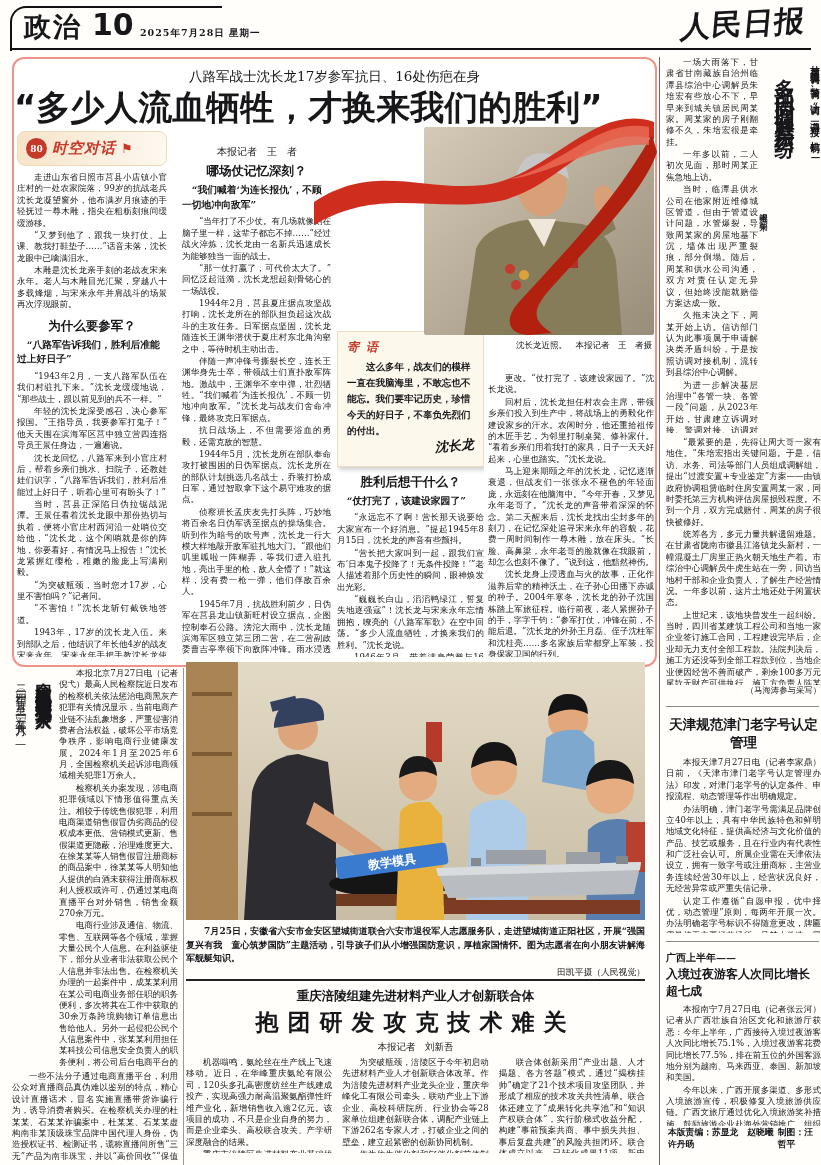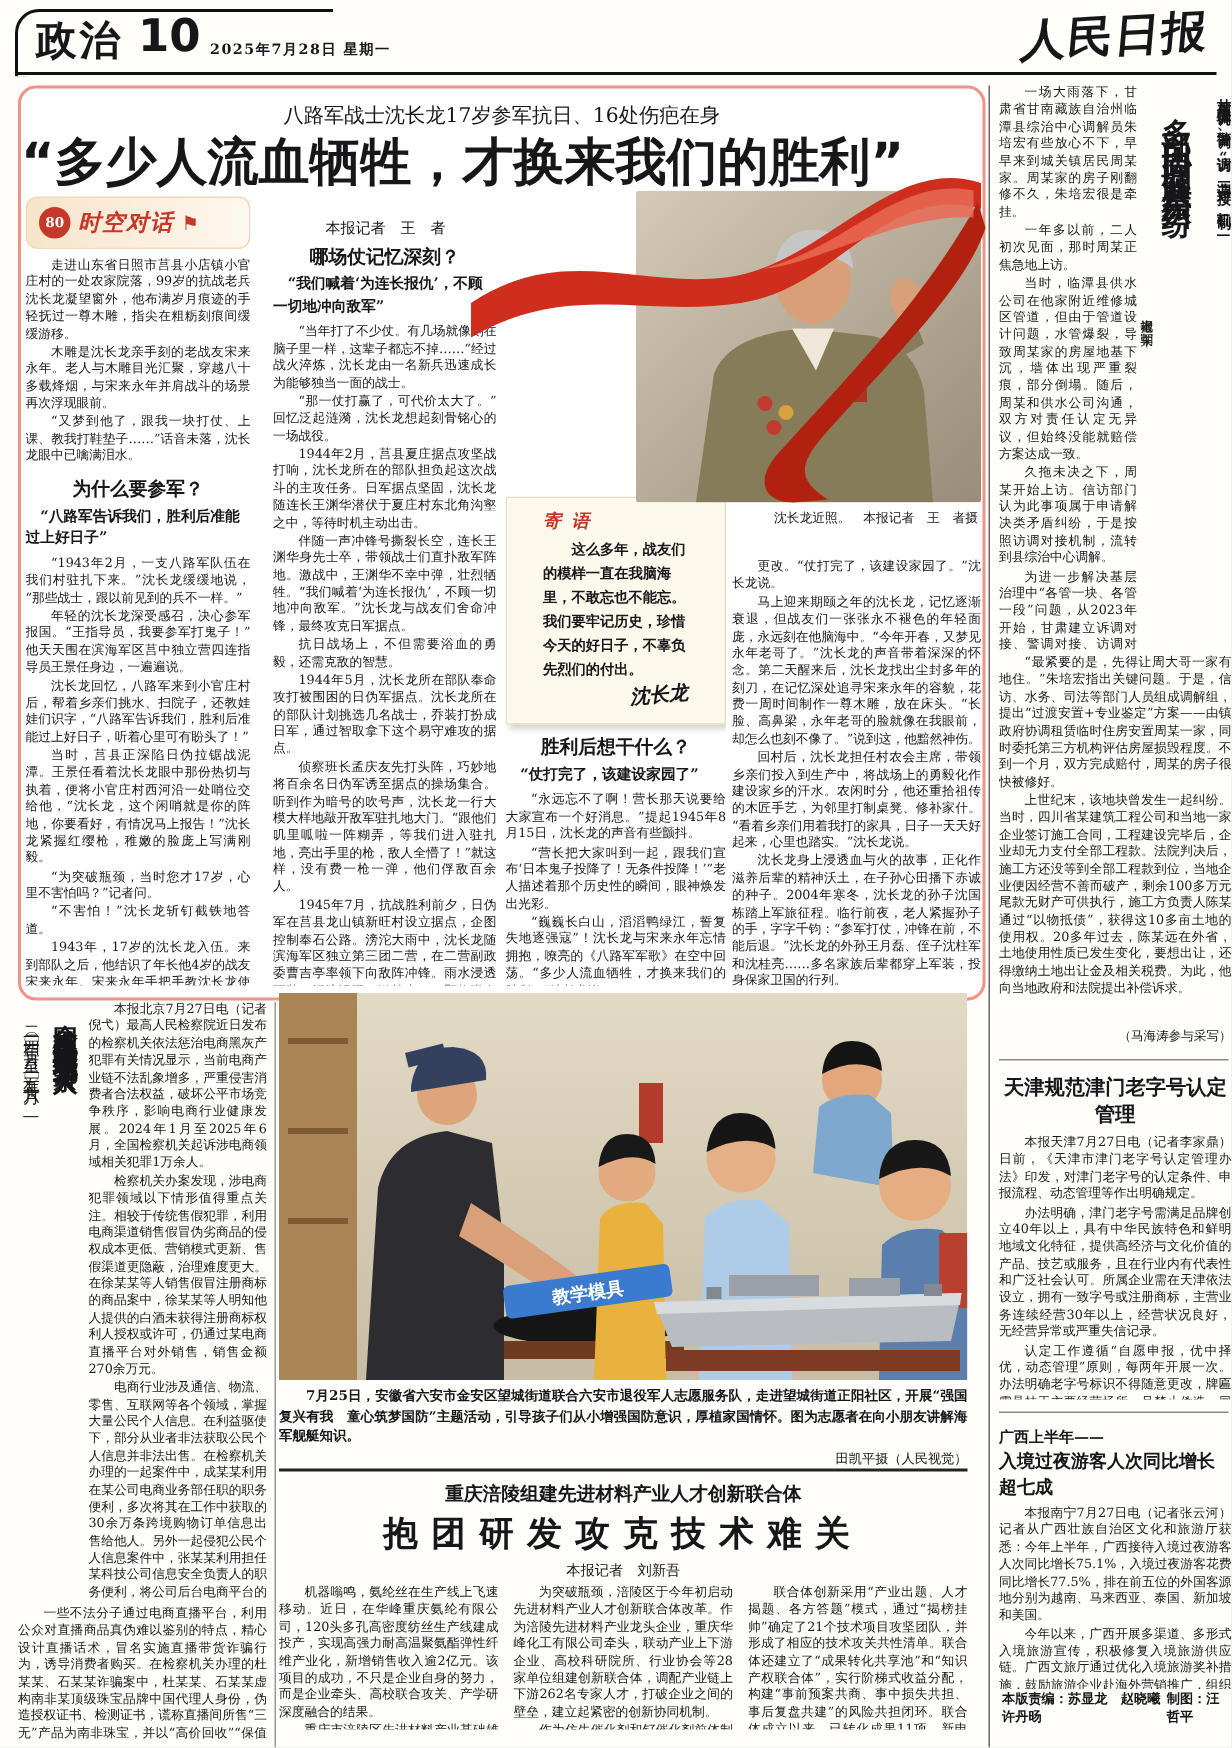--- a/index.html
+++ b/index.html
@@ -31,21 +31,21 @@
   .badge{display:flex;align-items:center;gap:5px;background:linear-gradient(90deg,#f7e4c9,#fdf8f0);
       border:1px solid #eed9b8;border-radius:8px;height:33px;padding:0 8px;margin:2px 0 6px 0;}
   .badge-roundel{width:21px;height:21px;border-radius:50%;background:#c5392b;color:#fff;font-size:9px;
       font-weight:bold;display:flex;align-items:center;justify-content:center;flex:0 0 auto;}
   .badge-label{font-size:15px;font-weight:bold;color:#c5392b;font-style:italic;letter-spacing:1px;
       font-family:"DejaVu Sans","Liberation Sans",sans-serif;}
   .badge-flag{color:#c5392b;font-size:13px;}
   .portrait{position:absolute;left:410px;top:68px;width:230px;height:208px;z-index:2;border-radius:2px;overflow:hidden;}
   .scarf{position:absolute;left:300px;top:48px;width:345px;height:260px;z-index:3;pointer-events:none;}
   .portrait-cap{position:absolute;left:436px;top:281px;width:202px;text-align:right;font-size:8.5px;z-index:4;}
-  .note{background:#fdf8ec;border:1px solid #eadfc6;box-shadow:2px 3px 4px rgba(0,0,0,.18);padding:7px 24px;}
+  .note{background:#fdf8ec;border:1px solid #eadfc6;box-shadow:2px 3px 4px rgba(0,0,0,.18);padding:7px 9px;}
   .note-label{color:#c5392b;font-weight:bold;font-size:12px;letter-spacing:7px;font-style:italic;margin-bottom:3px;}
   .note-text{font-size:9.5px;line-height:1.68;font-weight:bold;text-indent:2em;margin:0;}
   .note-sign{text-align:right;font-size:13px;font-style:italic;font-weight:bold;transform:rotate(-5deg);margin-top:2px;}
   
   .proc{position:absolute;left:12px;top:668px;width:172px;height:497px;border-right:1px solid #999;
       padding-right:5px;box-sizing:border-box;}
   .proc-top{display:flex;height:398px;gap:5px;overflow:hidden;}
   .proc-kicker{writing-mode:vertical-rl;text-orientation:upright;font-size:11px;letter-spacing:3px;padding-top:8px;}
   .proc-head{writing-mode:vertical-rl;text-orientation:upright;font-size:16.5px;font-weight:bold;letter-spacing:1.5px;
       font-family:"DejaVu Sans","Liberation Sans",sans-serif;padding-top:2px;}
@@ -131,22 +131,22 @@
     </div>
     <div class="portrait-cap">沈长龙近照。　本报记者　王　者摄</div>
 
     <div class="col" style="left:3px;top:70px;width:150px;height:528px;">
       <div class="badge">
         <span class="badge-roundel">80</span>
         <span class="badge-label">时空对话</span>
         <span class="badge-flag">⚑</span>
       </div>
       <p class="body">走进山东省日照市莒县小店镇小官庄村的一处农家院落，99岁的抗战老兵沈长龙凝望窗外，他布满岁月痕迹的手轻抚过一尊木雕，指尖在粗粝刻痕间缓缓游移。</p>
+      <p class="body">“又梦到他了，跟我一块打仗、上课、教我打鞋垫子……”话音未落，沈长龙眼中已噙满泪水。</p>
       <p class="body">木雕是沈长龙亲手刻的老战友宋来永年。老人与木雕目光汇聚，穿越八十多载烽烟，与宋来永年并肩战斗的场景再次浮现眼前。</p>
-      <p class="body">“又梦到他了，跟我一块打仗、上课、教我打鞋垫子……”话音未落，沈长龙眼中已噙满泪水。</p>
       <div class="subhead">为什么要参军？</div>
       <div class="lede-quote">“八路军告诉我们，胜利后准能过上好日子”</div>
       <p class="body">“1943年2月，一支八路军队伍在我们村驻扎下来。”沈长龙缓缓地说，“那些战士，跟以前见到的兵不一样。”</p>
       <p class="body">年轻的沈长龙深受感召，决心参军报国。“王指导员，我要参军打鬼子！”他天天围在滨海军区莒中独立营四连指导员王景任身边，一遍遍说。</p>
       <p class="body">沈长龙回忆，八路军来到小官庄村后，帮着乡亲们挑水、扫院子，还教娃娃们识字，“八路军告诉我们，胜利后准能过上好日子，听着心里可有盼头了！”</p>
       <p class="body">当时，莒县正深陷日伪拉锯战泥潭。王景任看着沈长龙眼中那份热切与执着，便将小官庄村西河沿一处哨位交给他，“沈长龙，这个闲哨就是你的阵地，你要看好，有情况马上报告！”沈长龙紧握红缨枪，稚嫩的脸庞上写满刚毅。</p>
       <p class="body">“为突破瓶颈，当时您才17岁，心里不害怕吗？”记者问。</p>
       <p class="body">“不害怕！”沈长龙斩钉截铁地答道。</p>
       <p class="body">1943年，17岁的沈长龙入伍。来到部队之后，他结识了年长他4岁的战友宋来永年。宋来永年手把手教沈长龙使用手枪、打鞋垫子，还跟他分享老家的趣闻。渐渐地，两人成为好朋友，约定并肩战斗，一起赶走侵略者。</p>
 
@@ -175,22 +175,22 @@
       <div class="subhead">胜利后想干什么？</div>
       <div class="lede-quote">“仗打完了，该建设家园了”</div>
       <p class="body">“永远忘不了啊！营长那天说要给大家宣布一个好消息。”提起1945年8月15日，沈长龙的声音有些颤抖。</p>
       <p class="body">“营长把大家叫到一起，跟我们宣布‘日本鬼子投降了！无条件投降！’”老人描述着那个历史性的瞬间，眼神焕发出光彩。</p>
       <p class="body">“巍巍长白山，滔滔鸭绿江，誓复失地逐强寇”！沈长龙与宋来永年忘情拥抱，嘹亮的《八路军军歌》在空中回荡。“多少人流血牺牲，才换来我们的胜利。”沈长龙说。</p>
       <p class="body">1946年3月，带着满身荣誉与16处伤疤，沈长龙回到家乡。脱下军装，赤子之心从未</p>
     </div>
 
     <div class="col" style="left:474px;top:314px;width:166px;height:284px;">
       <p class="body">更改。“仗打完了，该建设家园了。”沈长龙说。</p>
+      <p class="body">回村后，沈长龙担任村农会主席，带领乡亲们投入到生产中，将战场上的勇毅化作建设家乡的汗水。农闲时分，他还重拾祖传的木匠手艺，为邻里打制桌凳、修补家什。“看着乡亲们用着我打的家具，日子一天天好起来，心里也踏实。”沈长龙说。</p>
       <p class="body">马上迎来期颐之年的沈长龙，记忆逐渐衰退，但战友们一张张永不褪色的年轻面庞，永远刻在他脑海中。“今年开春，又梦见永年老哥了。”沈长龙的声音带着深深的怀念。第二天醒来后，沈长龙找出尘封多年的刻刀，在记忆深处追寻宋来永年的容貌，花费一周时间制作一尊木雕，放在床头。“长脸、高鼻梁，永年老哥的脸就像在我眼前，却怎么也刻不像了。”说到这，他黯然神伤。</p>
-      <p class="body">回村后，沈长龙担任村农会主席，带领乡亲们投入到生产中，将战场上的勇毅化作建设家乡的汗水。农闲时分，他还重拾祖传的木匠手艺，为邻里打制桌凳、修补家什。“看着乡亲们用着我打的家具，日子一天天好起来，心里也踏实。”沈长龙说。</p>
       <p class="body">沈长龙身上浸透血与火的故事，正化作滋养后辈的精神沃土，在子孙心田播下赤诚的种子。2004年寒冬，沈长龙的孙子沈国栋踏上军旅征程。临行前夜，老人紧握孙子的手，字字千钧：“参军打仗，冲锋在前，不能后退。”沈长龙的外孙王月磊、侄子沈柱军和沈桂亮……多名家族后辈都穿上军装，投身保家卫国的行列。</p>
 
     </div>
   </div>
 
   <div class="proc">
     <div class="proc-top">
       <div class="proc-kicker">二〇二四年一月至二〇二五年六月——</div>
       <div class="proc-head">全国检察机关起诉涉电商领域相关犯罪一万余人</div>
       <div class="proc-bodytop">
@@ -294,20 +294,21 @@
         <p class="body">为进一步解决基层治理中“各管一块、各管一段”问题，从2023年开始，甘肃建立诉调对接、警调对接、访调对接的“三调对接”机制，将法院当事人同意调解的民商事纠纷案件、公安机关受理的矛盾纠纷类警情、信访部门接到的矛盾纠纷信访事项依法流转到综治中心，由综治中心协调组织调解员及相关责任部门力量集中调处化解。</p>
       </div>
       <div class="gansu-headblock">
         <div class="gansu-byline">本报记者　宋朝军</div>
         <div class="gansu-head">多部门协同调解基层纠纷</div>
         <div class="gansu-kicker">甘肃创建诉调、警调、访调“三调对接”机制——</div>
       </div>
     </div>
     <div class="gansu-bodybot">
       <p class="body">“最紧要的是，先得让周大哥一家有地住。”朱培宏指出关键问题。于是，信访、水务、司法等部门人员组成调解组，提出“过渡安置+专业鉴定”方案——由镇政府协调租赁临时住房安置周某一家，同时委托第三方机构评估房屋损毁程度。不到一个月，双方完成赔付，周某的房子很快被修好。</p>
+      <p class="body">统筹各方，多元力量共解遗留难题。在甘肃省陇南市徽县江洛镇龙头新村，一幢混凝土厂房里正热火朝天地生产着。市综治中心调解员牛虎生站在一旁，回访当地村干部和企业负责人，了解生产经营情况。一年多以前，这片土地还处于闲置状态。</p>
       <p class="body">上世纪末，该地块曾发生一起纠纷。当时，四川省某建筑工程公司和当地一家企业签订施工合同，工程建设完毕后，企业却无力支付全部工程款。法院判决后，施工方还没等到全部工程款到位，当地企业便因经营不善而破产，剩余100多万元尾款无财产可供执行，施工方负责人陈某通过“以物抵债”，获得这10多亩土地的使用权。20多年过去，陈某远在外省，土地使用性质已发生变化，要想出让，还得缴纳土地出让金及相关税费。为此，他向当地政府和法院提出补偿诉求。</p>
 
     </div>
     <div class="strip-tail">（马海涛参与采写）</div>
 
     <div class="divider"></div>
 
     <div class="tj-head">天津规范津门老字号认定管理</div>
     <div class="tj-body">
       <p class="body">本报天津7月27日电（记者李家鼎）日前，《天津市津门老字号认定管理办法》印发，对津门老字号的认定条件、申报流程、动态管理等作出明确规定。</p>

